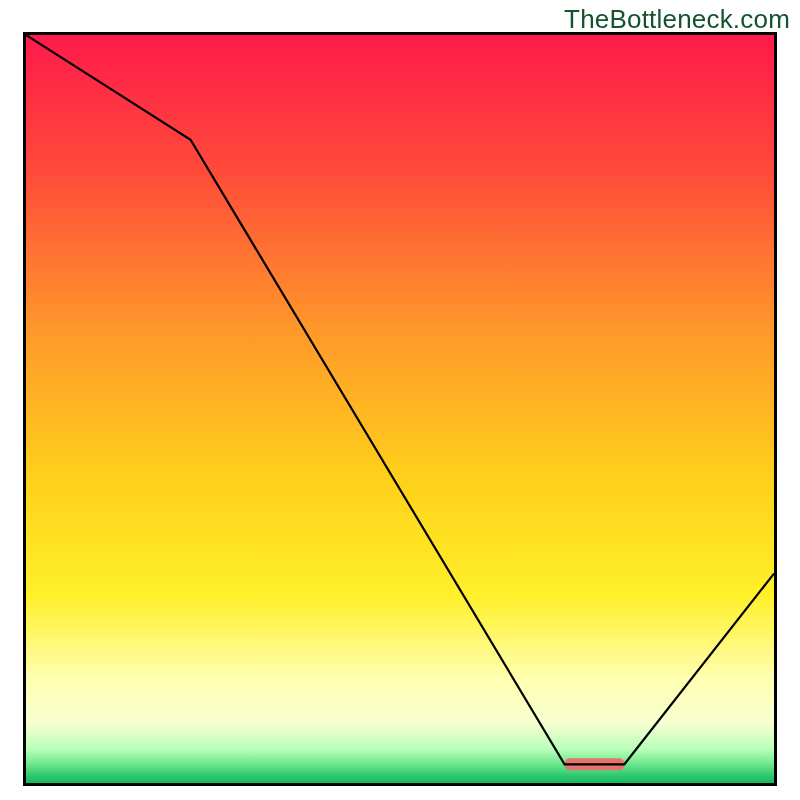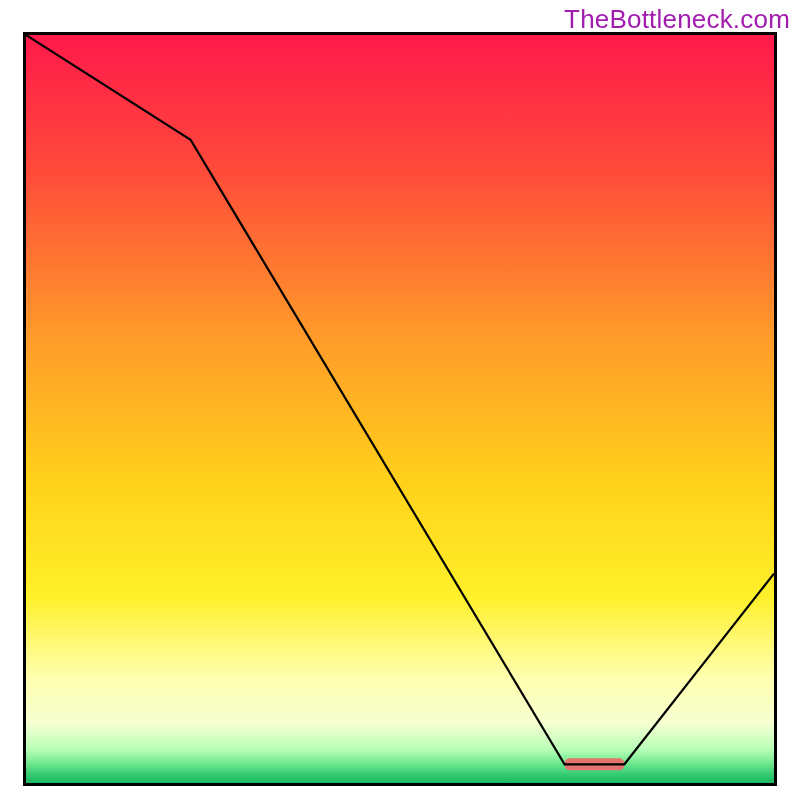--- a/index.html
+++ b/index.html
@@ -15,21 +15,21 @@
     position: relative;
     width: 800px;
     height: 800px;
   }
   .watermark {
     position: absolute;
     top: 4px;
     right: 10px;
     font-size: 26px;
     font-weight: 500;
-    color: #a21caf;
+    color: #14532d;
     letter-spacing: 0.2px;
   }
   .plot-box {
     position: absolute;
     left: 23px;
     top: 32px;
     width: 754px;
     height: 754px;
     border: 3px solid #000;
     box-sizing: border-box;

